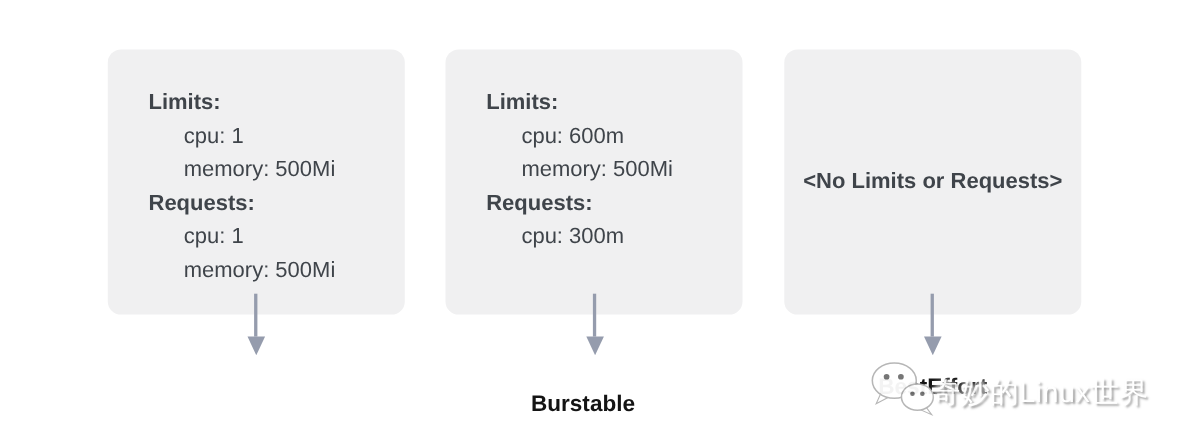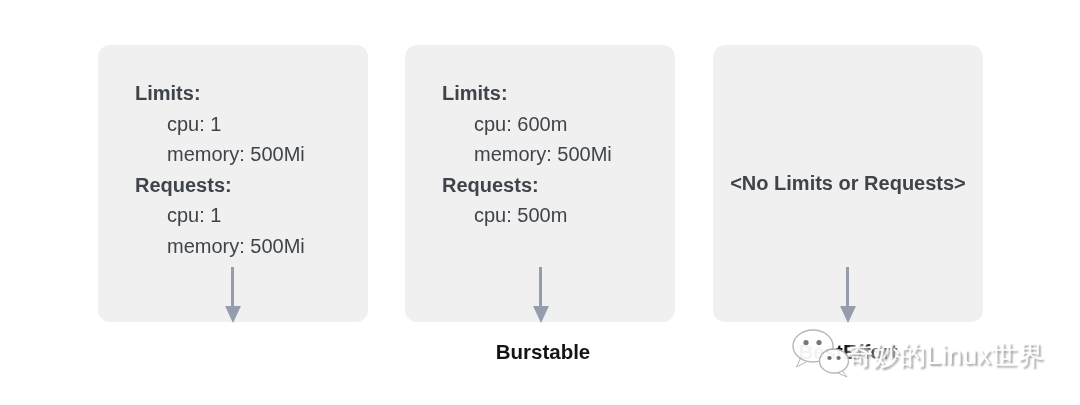--- a/index.html
+++ b/index.html
@@ -10,21 +10,21 @@
     --wm-shadow:#9a9a9a;
     --page-bg:#ffffff;
   }
   html,body{margin:0;padding:0;}
   body{font-family:"Liberation Sans", sans-serif; background:#fff;}
   .canvas{
     position:relative; width:1080px; height:405px;
     background:var(--page-bg); overflow:hidden;
   }
   .card{
-    position:absolute; top:45px; width:270px; height:277px;
+    position:absolute; top:45px; width:270px; height:241px;
     background:var(--card-bg); border-radius:12px;
     color:var(--card-text); font-size:20px; line-height:30.5px;
     box-sizing:border-box;
   }
   .card-1{left:98px;}
   .card-2{left:405px;}
   .card-3{left:713px; display:flex; align-items:center; justify-content:center;}
   .card-body{padding:33px 10px 0 37px;}
   .sec-title{font-weight:bold;}
   .entry{padding-left:32px;}
@@ -42,21 +42,21 @@
     width:0; height:0; margin:0 auto;
     border-left:8.5px solid transparent;
     border-right:8.5px solid transparent;
     border-top:17px solid var(--arrow);
   }
   .qos-label{
     position:absolute; top:340px; width:270px; text-align:center;
     font-size:20.5px; font-weight:bold; color:var(--label-text); z-index:3;
   }
   .label-1{left:98px;}
-  .label-2{left:408px;}
+  .label-2{left:395px;margin-top:16px;}
   .label-3{left:713px;}
   .watermark{
     position:absolute; left:789px; top:327px; z-index:5;
     display:flex; align-items:center; opacity:0.95;
   }
   .wm-icon{flex:0 0 auto; margin-right:-6px;}
   .wm-text{
     font-size:26px; line-height:52px; color:#ffffff; white-space:nowrap;
     text-shadow: 2px 2px 2px var(--wm-shadow),
                  0 0 5px #ffffff, 0 0 5px #ffffff;
@@ -78,21 +78,21 @@
       <div class="entry">memory: 500Mi</div>
     </div>
   </div>
 
   <div class="card card-2">
     <div class="card-body">
       <div class="sec-title">Limits:</div>
       <div class="entry">cpu: 600m</div>
       <div class="entry">memory: 500Mi</div>
       <div class="sec-title">Requests:</div>
-      <div class="entry">cpu: 500m</div>
+      <div class="entry">cpu: 300m</div>
     </div>
   </div>
 
   <div class="card card-3">
     <div class="placeholder">&lt;No Limits or Requests&gt;</div>
   </div>
 
   <div class="arrow arrow-1">
     <div class="arrow-line"></div>
     <div class="arrow-head"></div>

